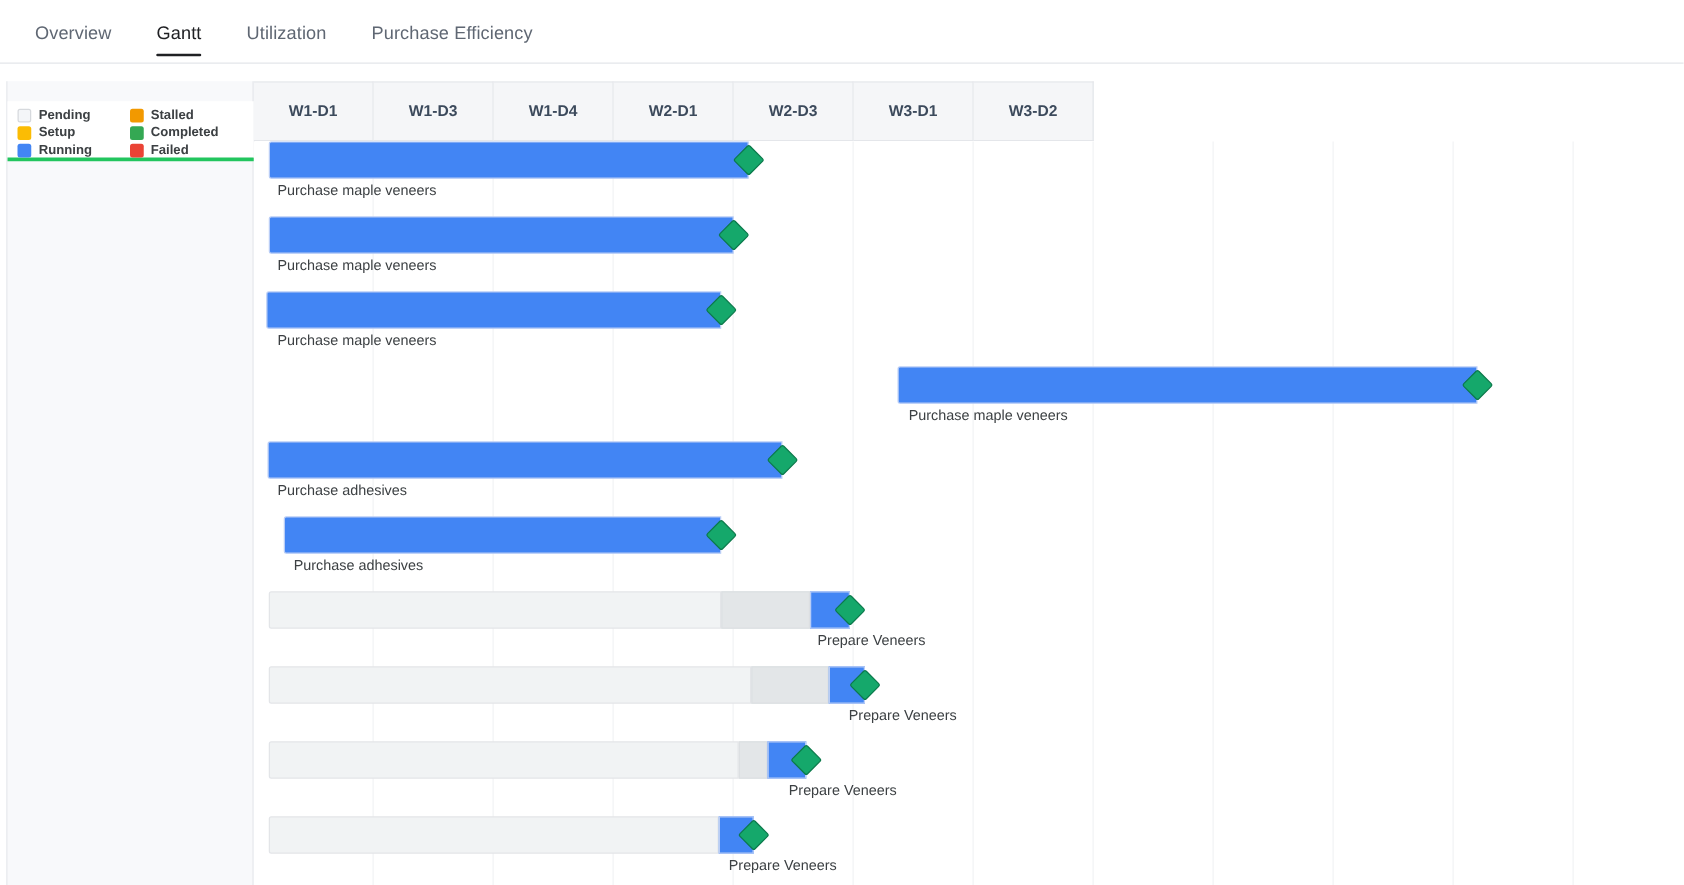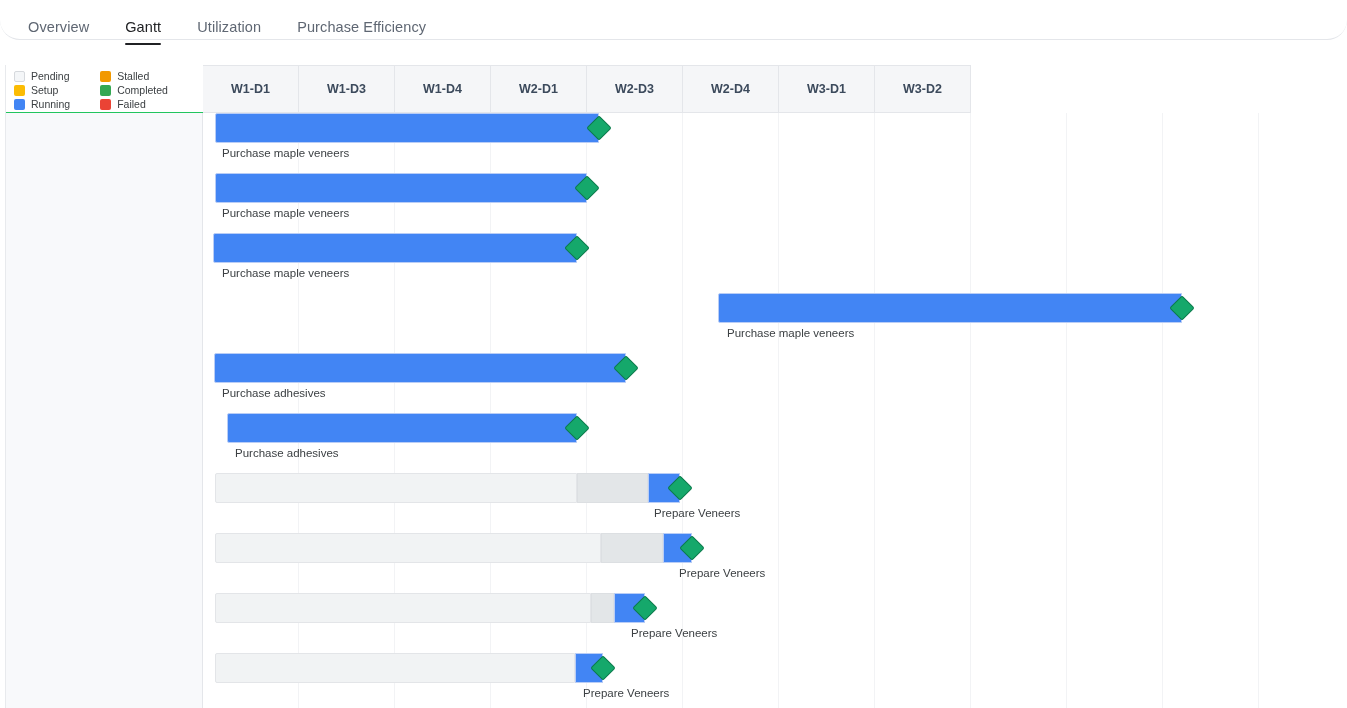--- a/index.html
+++ b/index.html
@@ -8,24 +8,24 @@
     margin: 0; padding: 0;
     width: 1347px; height: 708px;
     background: #ffffff;
     font-family: "Liberation Sans", sans-serif;
     overflow: hidden;
   }
   #app { position: relative; width: 1347px; height: 708px; background: #fff; }
 
   
   .tabbar {
-    position: absolute; left: 0; top: 0; width: 1347px; height: 40px;
+    position: absolute; left: 0; top: 0; width: 1347px; height: 51px;
     background: #fff;
     border-bottom: 1px solid #e4e6ea;
-    display: flex; align-items: flex-start; padding-left: 10px; border-radius: 23px;
+    display: flex; align-items: flex-start; padding-left: 10px;
   }
   .tab {
     position: relative;
     font-size: 14.5px;
     color: #5f6773;
     padding: 19px 18px 16px 18px;
     white-space: nowrap;
     cursor: pointer;
     letter-spacing: .1px;
   }
@@ -43,26 +43,27 @@
   }
 
   
   .taskcol {
     position: absolute; left: 0; top: 0; width: 198px; height: 643px;
     background: #f8f9fb;
     border-right: 1px solid #e4e6ea;
     border-left: 1px solid #e8eaed;
   }
   .legendbox {
-    position: absolute; left: 0; top: 0; width: 198px; height: 48px;
-    background: #fff;
-    border-bottom: 1px solid #22c55e;
+    position: absolute; left: 0; top: 16px; width: 198px; height: 48px;
+    background: #fff;
+    border-bottom: 3px solid #22c55e;
     border-right: 1px solid #e4e6ea;
     padding: 6px 0 0 8px;
     display: flex;
+    font-weight: bold;
   }
   .legcol { display: flex; flex-direction: column; gap: 3px; }
   .legcol.c2 { margin-left: 30px; }
   .legitem { display: flex; align-items: center; gap: 6px; height: 11px; }
   .sw { width: 11px; height: 11px; border-radius: 2px; flex: 0 0 auto; }
   .sw.pending { background: #f4f6f8; border: 1px solid #d6d9dd; }
   .leglabel { font-size: 10.5px; color: #3c4043; line-height: 11px; white-space: nowrap; }
 
   
   .headrow {
@@ -168,23 +169,20 @@
           <span>W1-D3</span>
         </div>
         <div class="daycol">
           <span>W1-D4</span>
         </div>
         <div class="daycol">
           <span>W2-D1</span>
         </div>
         <div class="daycol">
           <span>W2-D3</span>
-        </div>
-        <div class="daycol">
-          <span>W2-D4</span>
         </div>
         <div class="daycol">
           <span>W3-D1</span>
         </div>
         <div class="daycol">
           <span>W3-D2</span>
         </div>
       </div>
 
     <div class="plot" id="plot">

